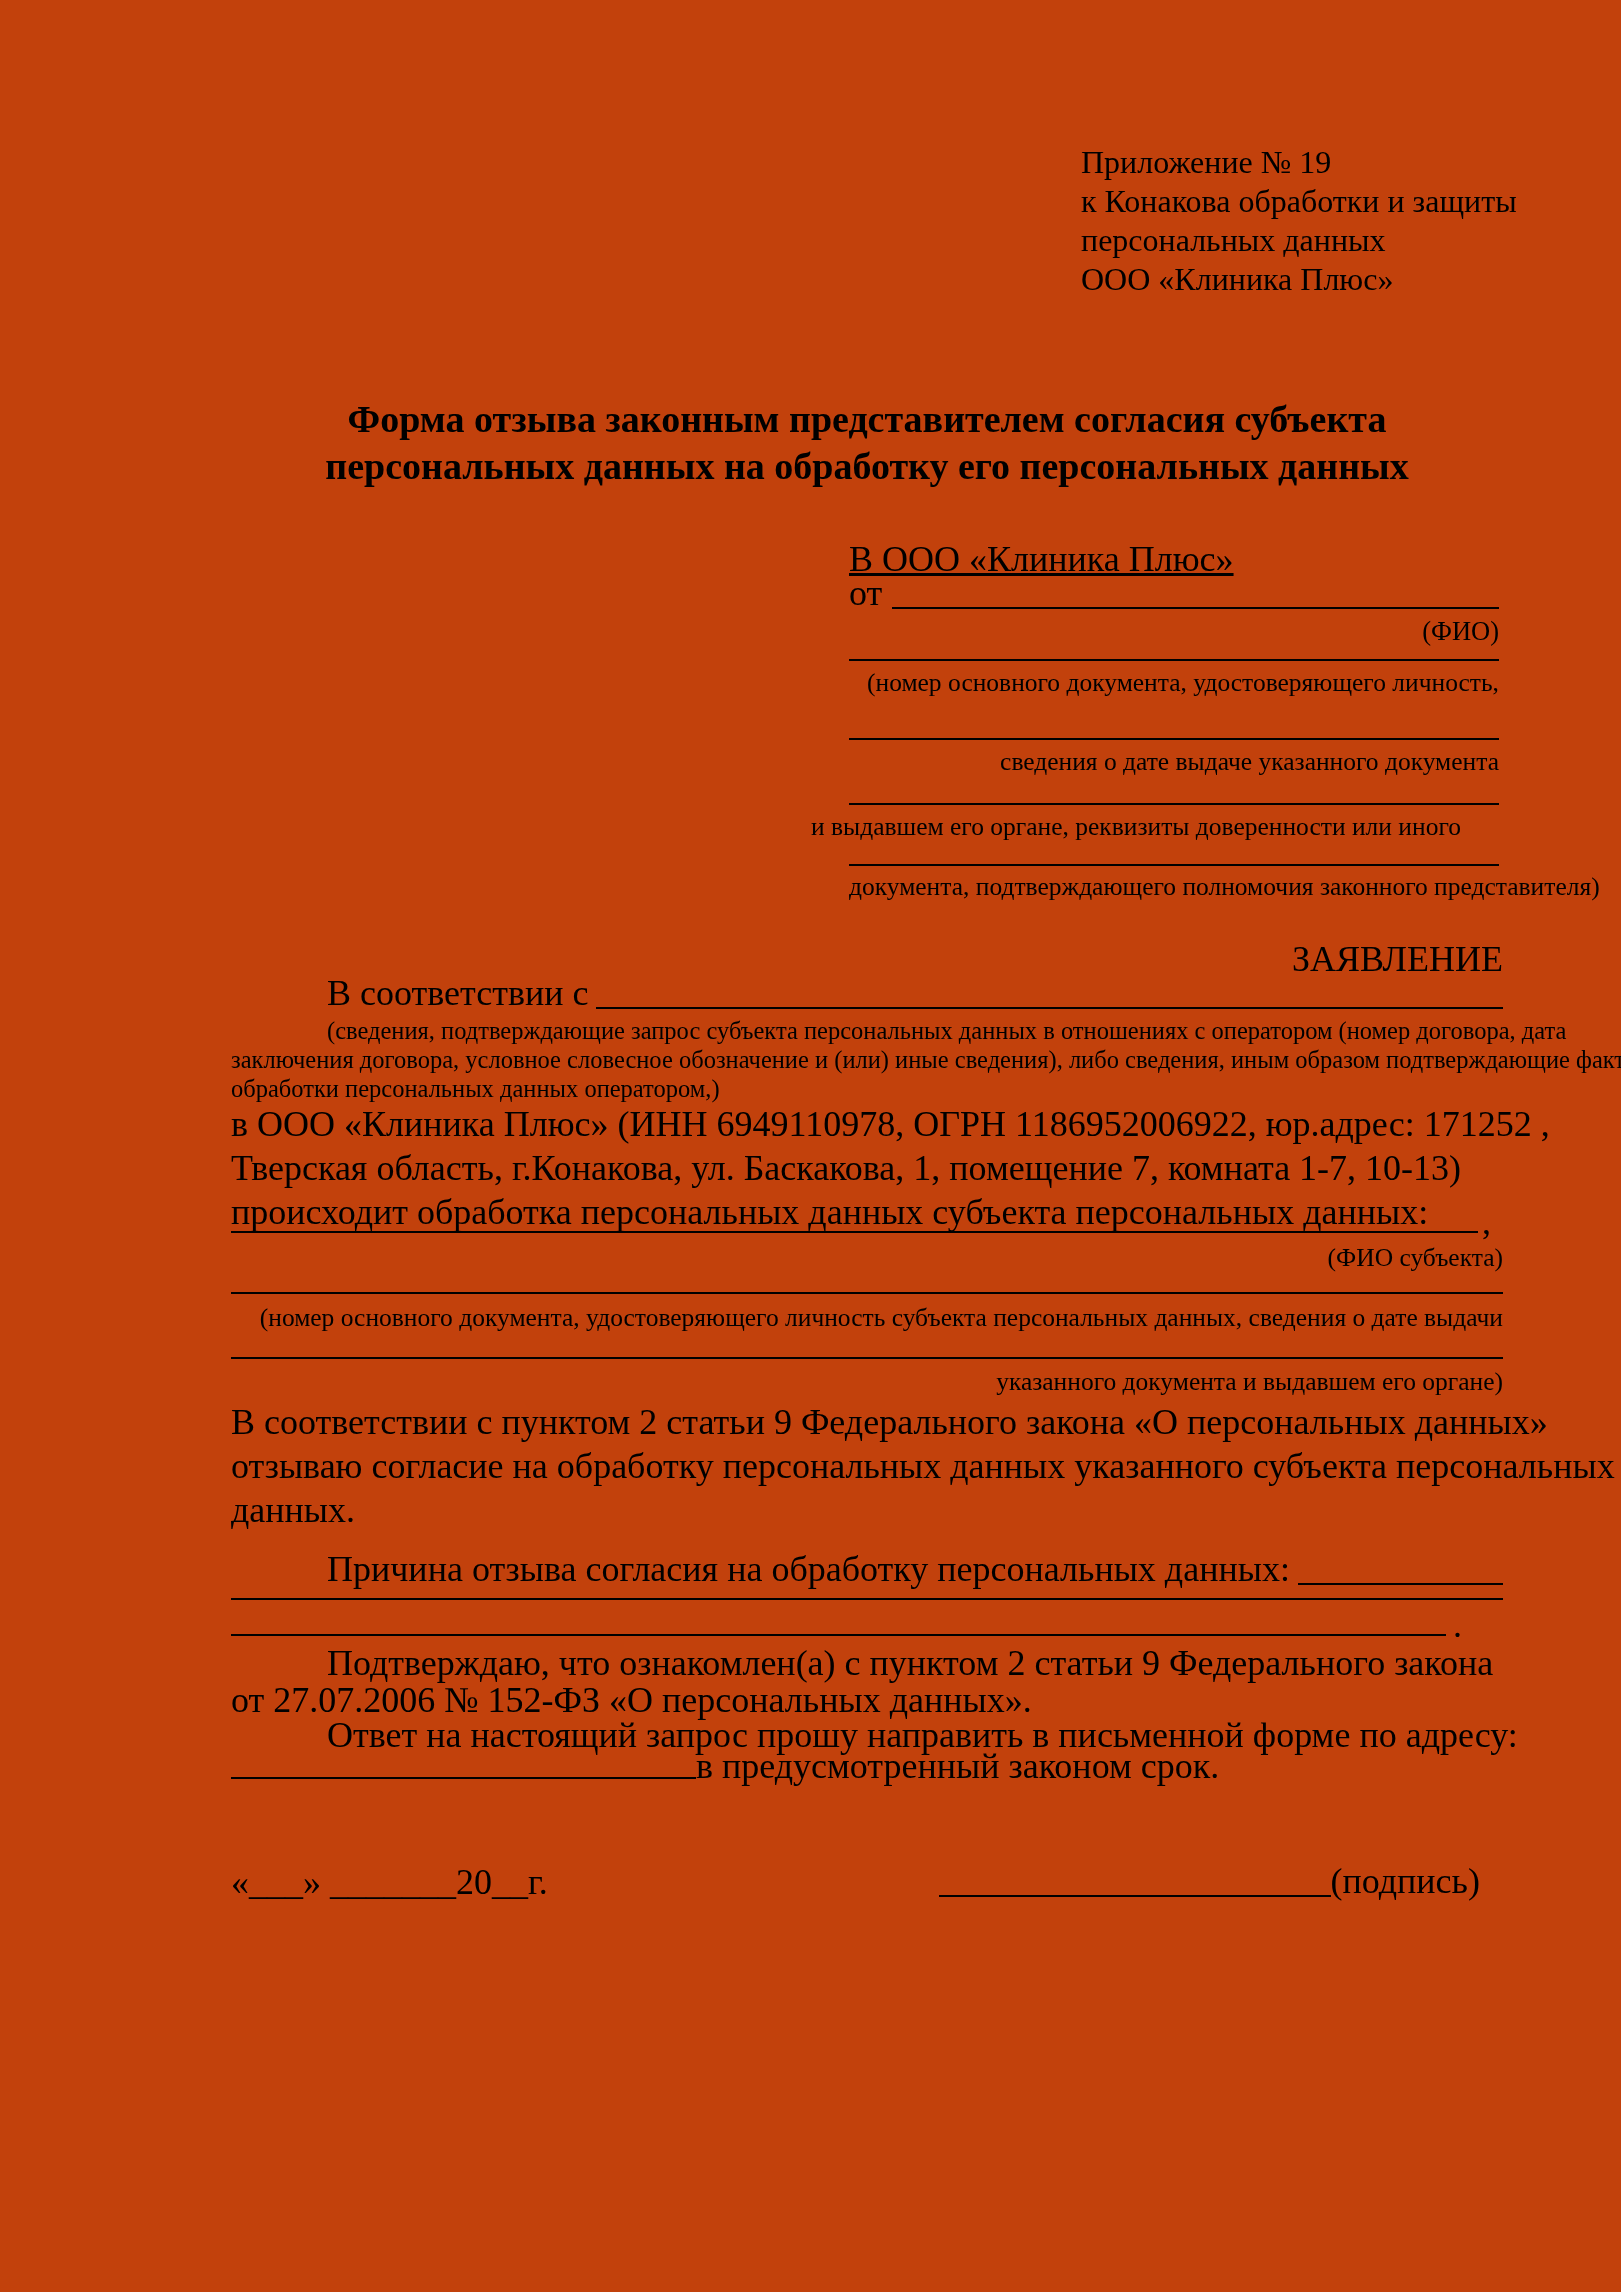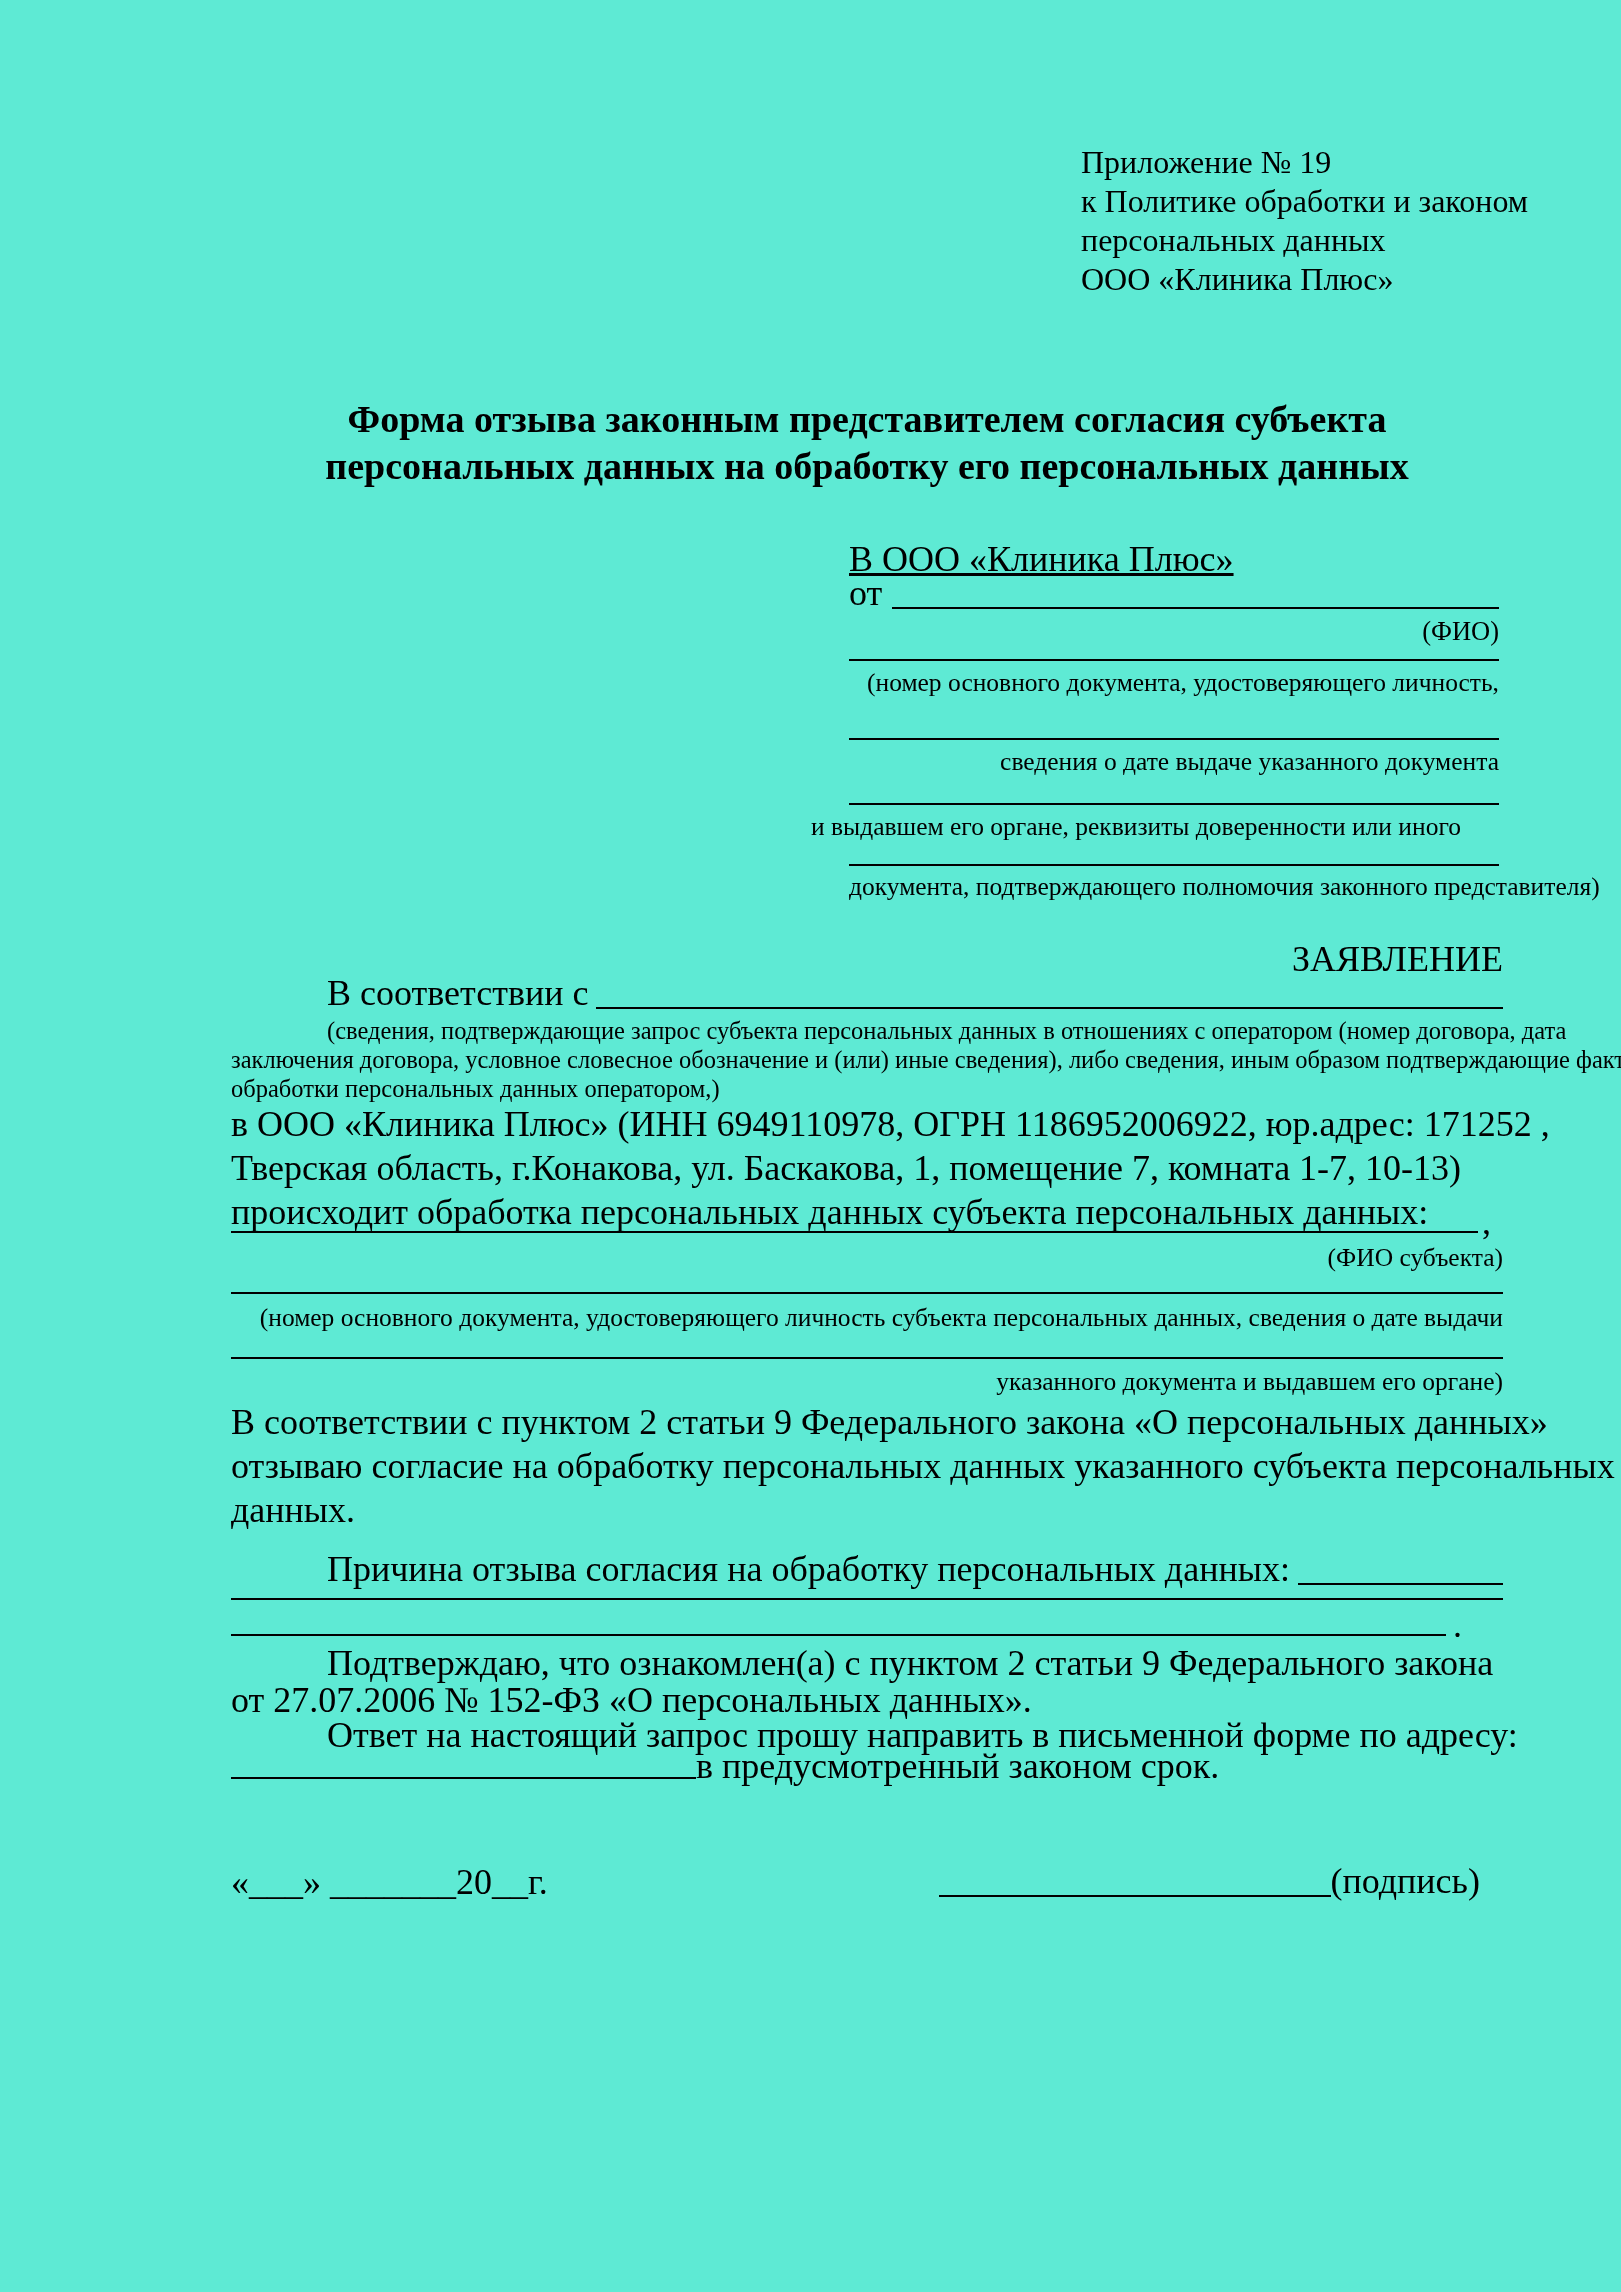--- a/index.html
+++ b/index.html
@@ -1,20 +1,20 @@
 <!DOCTYPE html>
 <html><head>
 <meta charset="utf-8">
 <style>
   html, body { margin: 0; padding: 0; background: #ffffff; }
   .page {
     position: relative;
     width: 1621px;
     height: 2293px;
-    background: #5eead4;
+    background: #c2410c;
     color: #000000;
     font-family: "Liberation Serif", "DejaVu Serif", serif;
     overflow: hidden;
   }
   .abs { position: absolute; }
   .body-line {
     font-size: 36px;
     line-height: 44px;
     white-space: nowrap;
   }
@@ -65,21 +65,21 @@
   .centered { text-align: right; }
   .trail-char { font-size: 36px; line-height: 36px; }
 </style>
 </head>
 <body>
 
 <div class="page">
 
   <div class="abs header-block" style="left:1081px; top:143px; width:451px;">
     <div>Приложение № 19</div>
-    <div>к Политике обработки и законом</div>
+    <div>к Конакова обработки и защиты</div>
     <div>персональных данных</div>
     <div>ООО «Клиника Плюс»</div>
   </div>
 
   <div class="abs title-block" style="left:231px; top:396px; width:1272px;">
     <div>Форма отзыва законным представителем согласия субъекта</div>
     <div>персональных данных на обработку его персональных данных</div>
   </div>
 
   <div class="abs body-line" style="left:849px; top:537px;text-decoration:underline;">В ООО «Клиника Плюс»</div>

